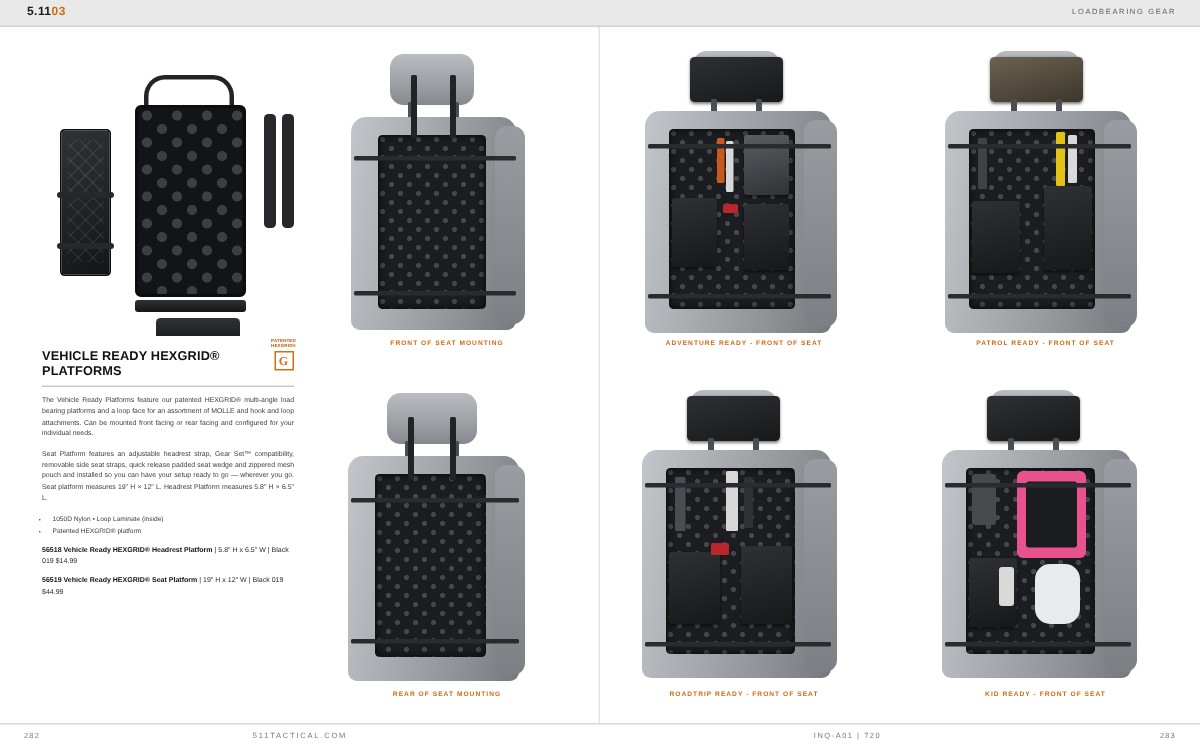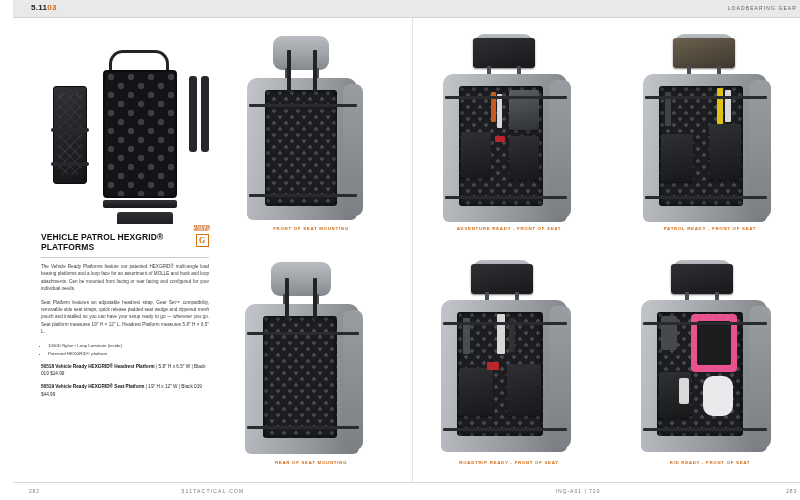--- a/index.html
+++ b/index.html
@@ -7,21 +7,20 @@
     margin: 0; padding: 0;
     width: 800px; height: 500px;
     background: #ffffff;
     font-family: "Liberation Sans", sans-serif;
     overflow: hidden;
   }
   .page {
     position: relative;
     width: 668px; height: 500px;
     background: #ffffff;
-    margin-left: 13px;
   }
 
   
   .topbar {
     position: absolute; left: 0; top: 0; width: 800px; height: 18px;
     background: #e9e9ea;
     border-bottom: 1px solid #d2d2d4;
   }
   .topbar-left {
     position: absolute; left: 18px; top: 3px;
@@ -227,21 +226,21 @@
       <div class="hero-base" style="left:66px; top:166px; width:74px; height:8px;"></div>
 
       <div class="hero-strap" style="left:152px; top:42px; width:8px; height:76px; border-radius:3px;"></div>
       <div class="hero-strap" style="left:164px; top:42px; width:8px; height:76px; border-radius:3px;"></div>
 
       <div class="hero-base" style="left:80px; top:178px; width:56px; height:18px; border-radius:3px;"></div>
     </div>
   </div>
 
   <div class="copy">
-    <h2>VEHICLE PATROL HEXGRID® PLATFORMS</h2>
+    <h2>VEHICLE READY HEXGRID® PLATFORMS</h2>
     <div class="rule"></div>
     <p>The Vehicle Ready Platforms feature our patented HEXGRID® multi-angle load bearing platforms and a loop face for an assortment of MOLLE and hook and loop attachments. Can be mounted front facing or rear facing and configured for your individual needs.</p>
     <p>Seat Platform features an adjustable headrest strap, Gear Set™ compatibility, removable side seat straps, quick release padded seat wedge and zippered mesh pouch and installed so you can have your setup ready to go — wherever you go. Seat platform measures 19" H × 12" L. Headrest Platform measures 5.8" H × 6.5" L.</p>
     <ul>
       <li>1050D Nylon • Loop Laminate (inside)</li>
       <li>Patented HEXGRID® platform</li>
     </ul>
     <div class="sku-line">
       <b>56518</b>
       <b>Vehicle Ready HEXGRID® Headrest Platform</b>

